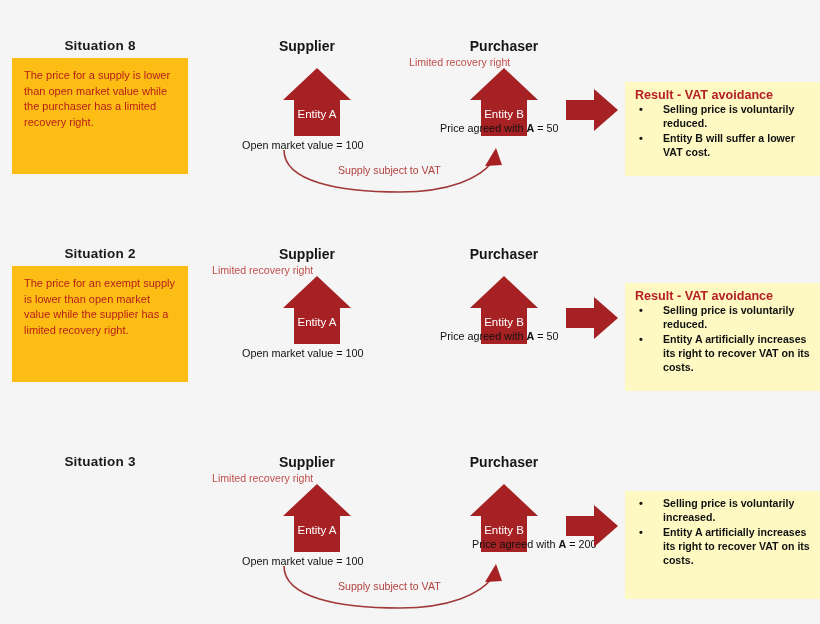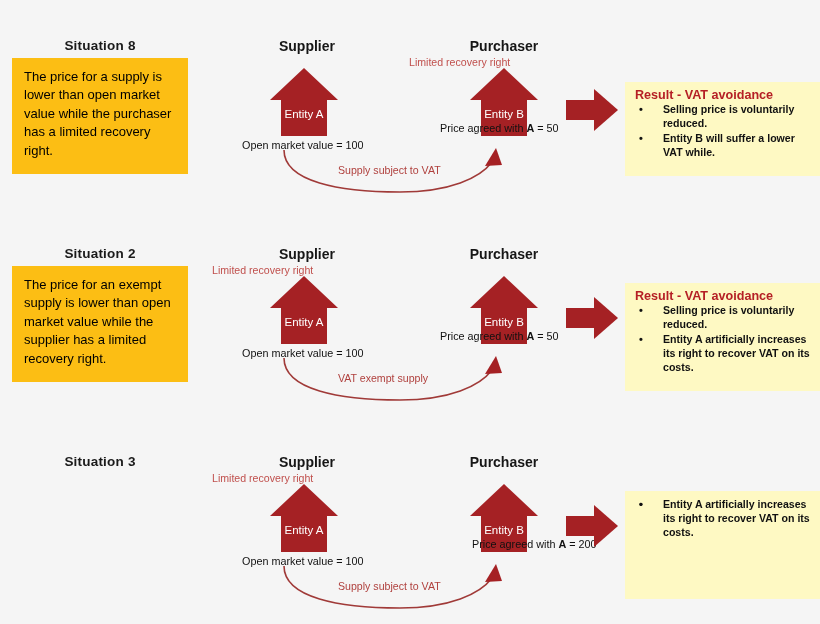--- a/index.html
+++ b/index.html
@@ -39,22 +39,22 @@
   }
   .desc-box {
     position: absolute;
     left: 12px;
     top: 58px;
     width: 176px;
     height: 116px;
     background: #fcbe14;
     box-sizing: border-box;
     padding: 10px 12px 22px 12px;
-    color: #000000;
-    font-size: 13px;
+    color: #b91c1c;
+    font-size: 11px;
     line-height: 1.42;
   }
 
   
   .role-label {
     position: absolute;
     font-size: 14px;
     font-weight: bold;
     color: #161616;
     text-align: center;
@@ -99,21 +99,21 @@
   .house .entity-text {
     position: absolute;
     left: 0;
     top: 40px;
     width: 68px;
     text-align: center;
     color: #ffffff;
     font-size: 11.5px;
     z-index: 3;
   }
-  .house-a { left: 270px; top: 68px; }
+  .house-a { left: 283px; top: 68px; }
   .house-b { left: 470px; top: 68px; }
 
   .value-label {
     position: absolute;
     font-size: 10.8px;
     color: #111111;
     white-space: nowrap;
   }
   .value-a { left: 242px; top: 139px; }
   .value-b { left: 440px; top: 122px; }
@@ -237,21 +237,21 @@
 
   <div class="block-arrow" style="left:566px; top:89px;">
     <div class="shaft"></div>
     <div class="head"></div>
   </div>
 
   <div class="result-box" style="left:625px; top:82px; width:195px; height:94px;">
     <div class="result-title">Result - VAT avoidance</div>
     <ul class="result-list">
       <li><span class="bullet">•</span><span>Selling price is voluntarily reduced.</span></li>
-      <li><span class="bullet">•</span><span>Entity B will suffer a lower VAT while.</span></li>
+      <li><span class="bullet">•</span><span>Entity B will suffer a lower VAT cost.</span></li>
     </ul>
   </div>
 </div>
 
 <div class="situation-row" id="row-1">
 
   <div class="sit-title">Situation 2</div>
   <div class="desc-box">The price for an exempt supply is lower than open market value while the supplier has a limited recovery right.</div>
 
   <div class="role-label role-supplier">Supplier</div>
@@ -268,27 +268,20 @@
 
   <div class="house house-b">
     <div class="roof"></div>
     <div class="body"></div>
     <div class="entity-text">Entity B</div>
   </div>
 
   <div class="value-label value-a">Open market value = 100</div>
   <div class="value-label value-b"><span>Price agreed with </span><b>A</b><span> = 50</span></div>
 
-  <div class="curve-wrap">
-    <svg width="240" height="48" viewBox="0 0 240 48">
-      <path d="M4 2 C 4 34, 60 44, 120 44 C 170 44, 200 30, 212 14" fill="none" stroke="#a03a38" stroke-width="1.6"></path>
-      <polygon points="216,0 205,18 222,17" fill="#a52124"></polygon>
-    </svg>
-    <div class="curve-caption">VAT exempt supply</div>
-  </div>
 
   <div class="block-arrow" style="left:566px; top:89px;">
     <div class="shaft"></div>
     <div class="head"></div>
   </div>
 
   <div class="result-box" style="left:625px; top:75px; width:195px; height:108px;">
     <div class="result-title">Result - VAT avoidance</div>
     <ul class="result-list">
       <li><span class="bullet">•</span><span>Selling price is voluntarily reduced.</span></li>
@@ -330,17 +323,17 @@
     <div class="curve-caption">Supply subject to VAT</div>
   </div>
 
   <div class="block-arrow" style="left:566px; top:89px;">
     <div class="shaft"></div>
     <div class="head"></div>
   </div>
 
   <div class="result-box" style="left:625px; top:75px; width:195px; height:108px;">
     <ul class="result-list">
-      <li><span class="bullet">•</span></li>
+      <li><span class="bullet">•</span><span>Selling price is voluntarily increased.</span></li>
       <li><span class="bullet">•</span><span>Entity A artificially increases its right to recover VAT on its costs.</span></li>
     </ul>
   </div>
 </div>
 
 </body></html>

